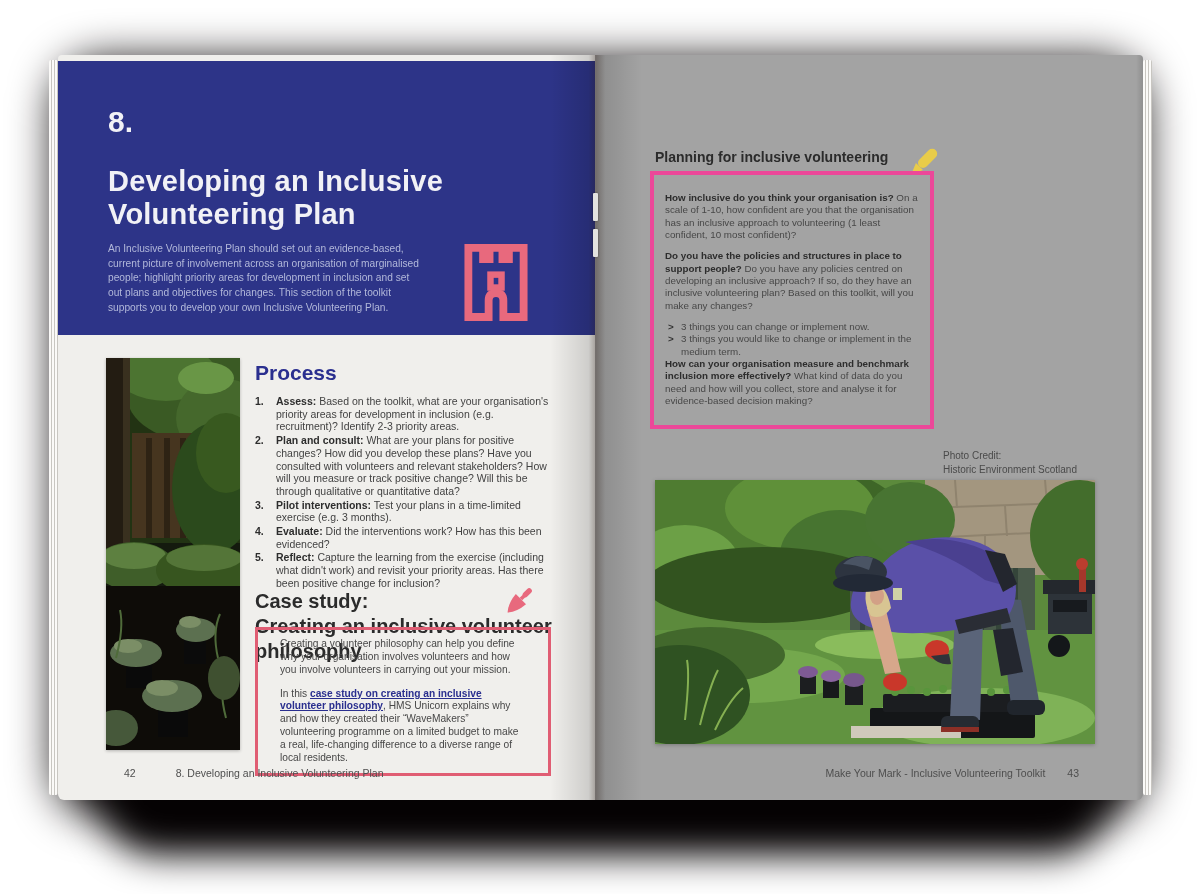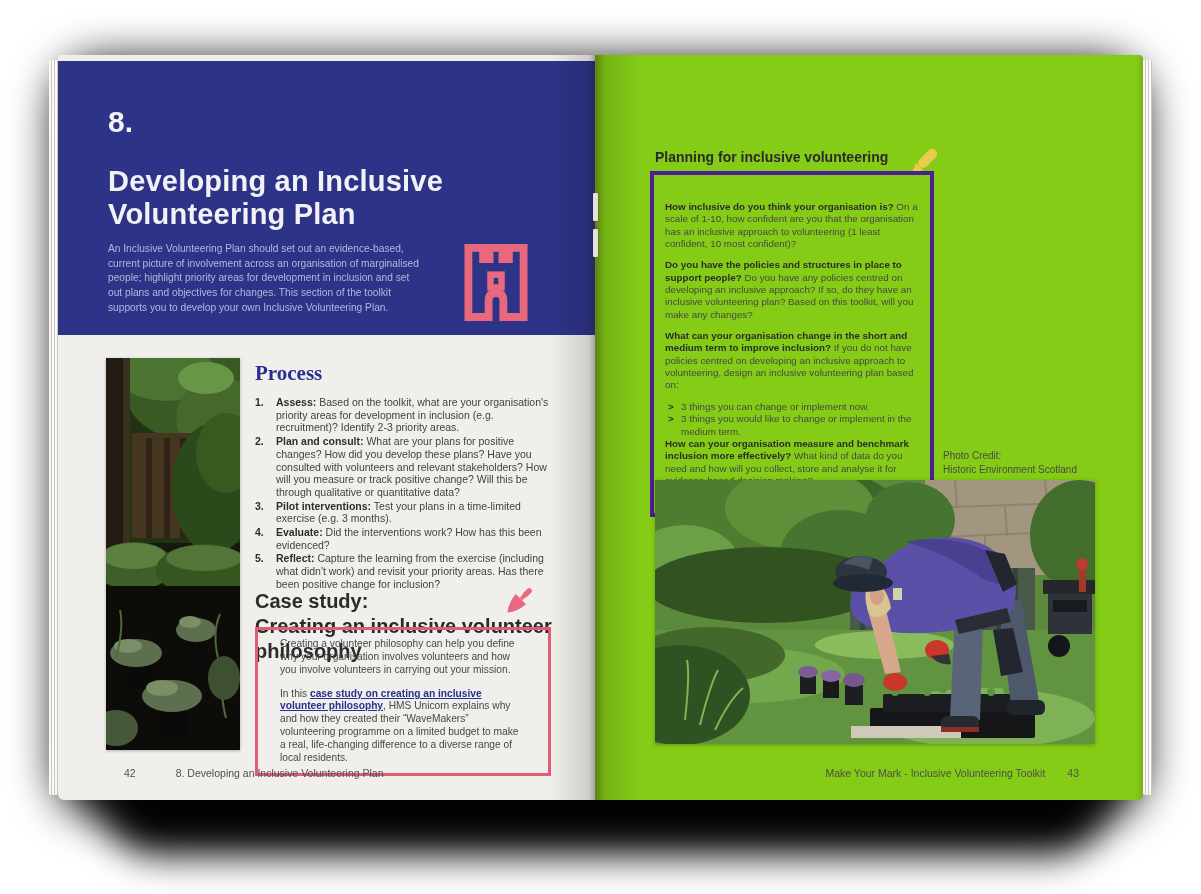--- a/index.html
+++ b/index.html
@@ -16,21 +16,21 @@
   
   .book { position:absolute; left:58px; top:55px; width:1085px; height:745px; display:flex; }
   .edge-stack { position:absolute; top:5px; bottom:5px; width:9px;
                 background:repeating-linear-gradient(90deg,#fbfaf8 0 2px,#c8c6c1 2px 3px);
                 border-radius:2px; }
   .edge-left { left:-9px; }
   .edge-right { right:-9px; }
 
   .page { position:relative; height:745px; overflow:hidden; }
   .page-left  { width:537px; background:#f0efec; border-radius:4px 0 0 6px; }
-  .page-right { width:548px; background:#84cc16; border-radius:0 4px 6px 0; }
+  .page-right { width:548px; background:#a3a3a3; border-radius:0 4px 6px 0; }
 
   .spine { position:absolute; left:492px; top:0; width:92px; height:745px; pointer-events:none;
            background:linear-gradient(90deg, rgba(0,0,0,0) 0%, rgba(0,0,0,0.14) 42%,
                        rgba(35,22,16,0.38) 50%, rgba(0,0,0,0.12) 60%, rgba(0,0,0,0) 100%); }
   .staple { position:absolute; left:535px; width:5px; height:28px; background:#e3e2df;
             box-shadow:0 0 2px rgba(0,0,0,0.4); border-radius:1px; }
   .staple-1 { top:138px; } .staple-2 { top:174px; }
   .page-right::after { content:""; position:absolute; right:0; top:0; bottom:0; width:7px;
             background:linear-gradient(90deg, rgba(0,0,0,0), rgba(0,0,0,0.12)); }
 
@@ -42,21 +42,21 @@
   .ch-intro { position:absolute; left:50px; top:181px; width:314px; font-size:10.2px;
               line-height:1.44; color:#b2b8da; }
   .castle { position:absolute; left:403px; top:180px; width:70px; height:82px; }
 
   
   .left-photo { position:absolute; left:48px; top:303px; width:134px; height:392px;
                 box-shadow:0 1px 3px rgba(0,0,0,0.25); }
   .left-photo svg { display:block; width:100%; height:100%; }
 
   .process-block { position:absolute; left:197px; top:306px; width:298px; }
-  .process-h { font-size:21px; font-weight:bold; color:#2a2f8f; margin-bottom:10px;font-family:Liberation Serif, serif; }
+  .process-h { font-size:21px; font-weight:bold; color:#2a2f8f; margin-bottom:10px; }
   .step { display:flex; font-size:10.5px; line-height:1.21; color:#424242; margin-bottom:1px; }
   .step-num { width:21px; flex:none; font-weight:bold; color:#2d2d2d; }
   .lead { font-weight:bold; color:#2d2d2d; }
 
   .case-block { position:absolute; left:197px; top:534px; width:300px; font-size:20px;
                 line-height:1.26; font-weight:bold; color:#2b2b2b; }
   .trowel { position:absolute; left:246px; top:-6px; width:36px; height:36px; }
 
   .pink-box { position:absolute; left:197px; top:572px; width:296px;
               border:3px solid #e05d73; padding:8px 22px; font-size:10.2px;
@@ -64,21 +64,21 @@
   .pink-box p + p { margin-top:11px; }
   .cs-link { color:#2a2f8f; font-weight:bold; text-decoration:underline; cursor:pointer; }
 
   .footer { position:absolute; top:712px; font-size:10.5px; color:#4e4e4e; display:flex; }
   .footer-left { left:66px; gap:40px;align-items:flex-end; }
   .footer-right { left:0; right:64px; justify-content:flex-end; gap:22px; }
 
   
   .plan-h { position:absolute; left:60px; top:94px; font-size:14px; font-weight:bold; color:#2b2b2b; }
   .yellow-box { position:absolute; left:55px; top:116px; width:284px;
-                border:4px solid #4c1d95; padding:26px 11px; font-size:9.8px;
+                border:4px solid #ec4899; padding:17px 11px; font-size:9.8px;
                 line-height:1.26; color:#474747; background:transparent; }
   .yellow-box p + p, .yellow-box .bullets { margin-top:9px; }
   .bullet { display:flex; }
   .bullet-mark { width:16px; flex:none; font-weight:bold; color:#333; padding-left:3px; }
   .pencil { position:absolute; left:308px; top:88px; width:40px; height:40px; }
 
   .photo-credit { position:absolute; left:348px; top:394px; font-size:10px;
                   line-height:1.35; color:#4a4a4a; }
   .right-photo { position:absolute; left:60px; top:425px; width:440px; height:264px;
                  box-shadow:0 1px 4px rgba(0,0,0,0.25); }
@@ -205,21 +205,20 @@
       <svg class="pencil" viewBox="0 0 40 40">
         <g transform="rotate(45,20,20)" fill="#e9cc49">
           <rect x="15" y="2" width="10" height="23" rx="5"></rect>
           <path d="M15,25 L25,25 L20,37 Z"></path>
         </g>
       </svg>
 
       <div class="yellow-box">
         <p><b class="lead">How inclusive do you think your organisation is?</b><span> On a scale of 1-10, how confident are you that the organisation has an inclusive approach to volunteering (1 least confident, 10 most confident)?</span></p>
         <p><b class="lead">Do you have the policies and structures in place to support people?</b><span> Do you have any policies centred on developing an inclusive approach? If so, do they have an inclusive volunteering plan? Based on this toolkit, will you make any changes?</span></p>
-        <p><b class="lead">What can your organisation change in the short and medium term to improve inclusion?</b><span> If you do not have policies centred on developing an inclusive approach to volunteering, design an inclusive volunteering plan based on:</span></p>
         <div class="bullets">
           <div class="bullet">
             <span class="bullet-mark">&gt;</span>
             <span>3 things you can change or implement now.</span>
           </div>
           <div class="bullet">
             <span class="bullet-mark">&gt;</span>
             <span>3 things you would like to change or implement in the medium term.</span>
           </div>
         </div>

